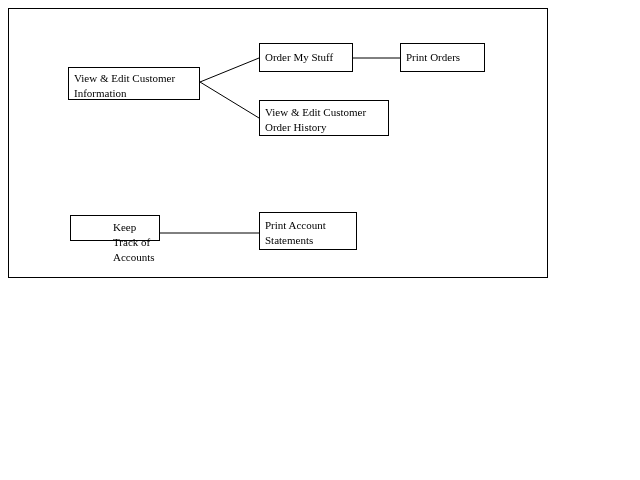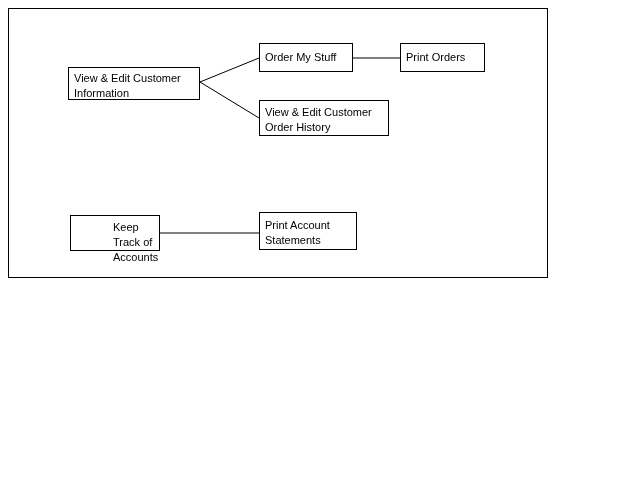--- a/index.html
+++ b/index.html
@@ -39,21 +39,21 @@
     width: 640px;
     height: 480px;
   }
   
   .node {
     position: absolute;
     box-sizing: border-box;
     border: 1px solid #000000;
     background: #ffffff;
     color: #000000;
-    font-family: Liberation Sans, sans-serif;
+    font-family: Liberation Serif, serif;
     font-size: 11px;
     line-height: 15px;
     padding: 3px 0 0 5px;
     white-space: pre-line;
     z-index: 2;
   }
   
   .node-view-edit-customer-information {
     left: 68px;  top: 67px;  width: 132px; height: 33px;
   }
@@ -63,21 +63,21 @@
   }
   .node-print-orders {
     left: 400px; top: 43px;  width: 85px;  height: 29px;
     padding-top: 6px;
   }
   .node-view-edit-customer-order-history {
     left: 259px; top: 100px; width: 130px; height: 36px;
     padding-top: 4px;
   }
   .node-keep-track-of-accounts {
-    left: 70px;  top: 215px; width: 90px;  height: 36px;
+    left: 70px;  top: 215px; width: 90px;  height: 26px;
     padding-top: 4px;
     padding-left: 42px;
   }
   .node-print-account-statements {
     left: 259px; top: 212px; width: 98px;  height: 38px;
     padding-top: 5px;
   }
 </style>
 </head>
 <body>

